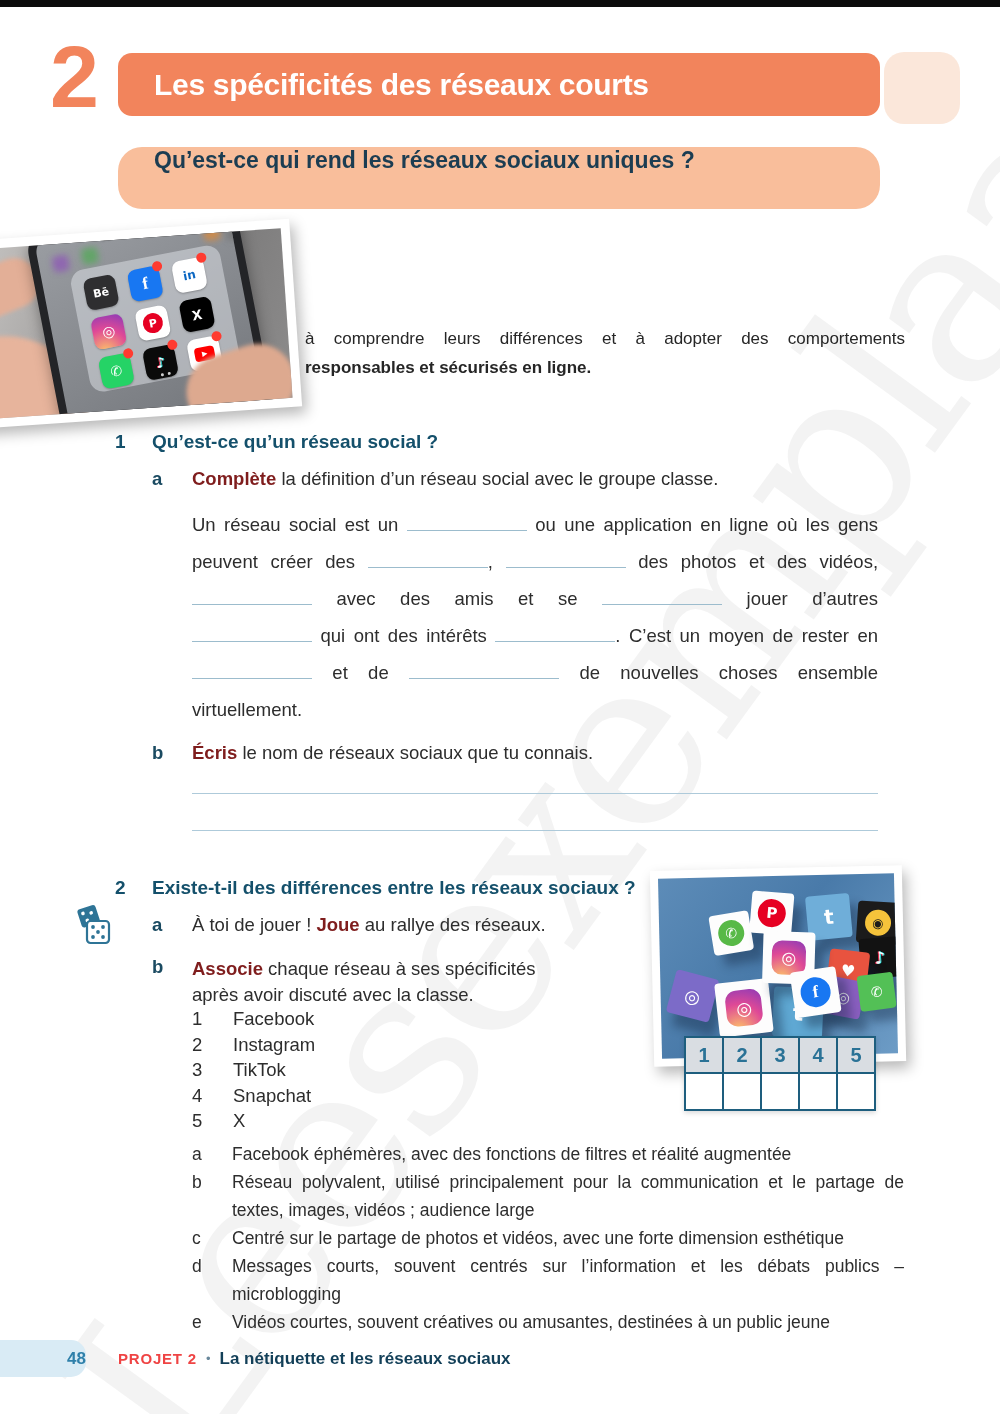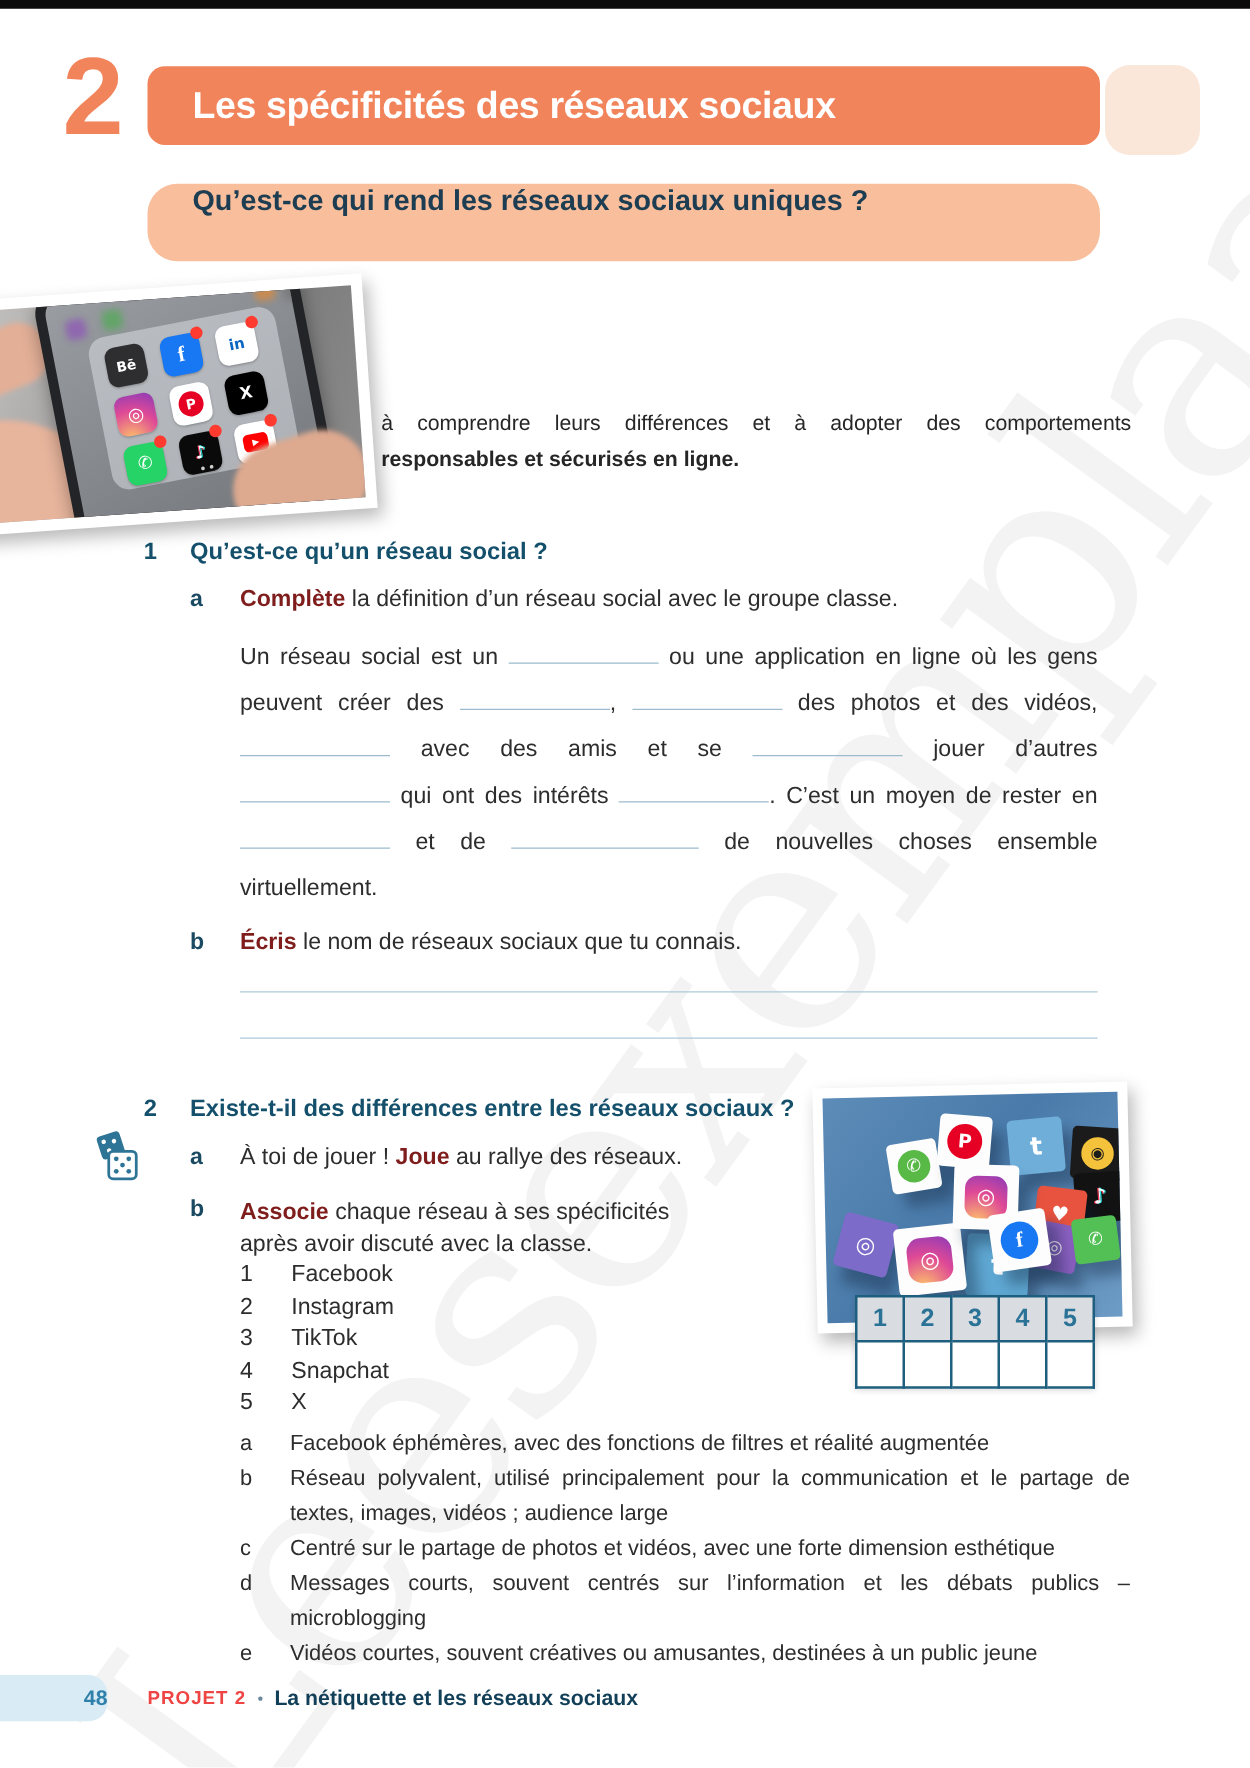--- a/index.html
+++ b/index.html
@@ -134,21 +134,21 @@
 </head>
 <body>
 
 <div class="page">
   <div class="top-strip"></div>
   <div class="watermark">Leesexemplaar</div>
   <div class="peach-blob"></div>
 
   <div class="chapter-num">2</div>
   <div class="title-bar">
-    <span>Les spécificités des réseaux sociaux</span>
+    <span>Les spécificités des réseaux courts</span>
   </div>
   <div class="subtitle-bar">
     <span>Qu’est-ce qui rend les réseaux sociaux uniques ?</span>
   </div>
 
   <div class="photo photo-phone">
     <div class="ph-inner">
       <div class="hand h1"></div>
       <div class="hand h2"></div>
       <div class="phone">

